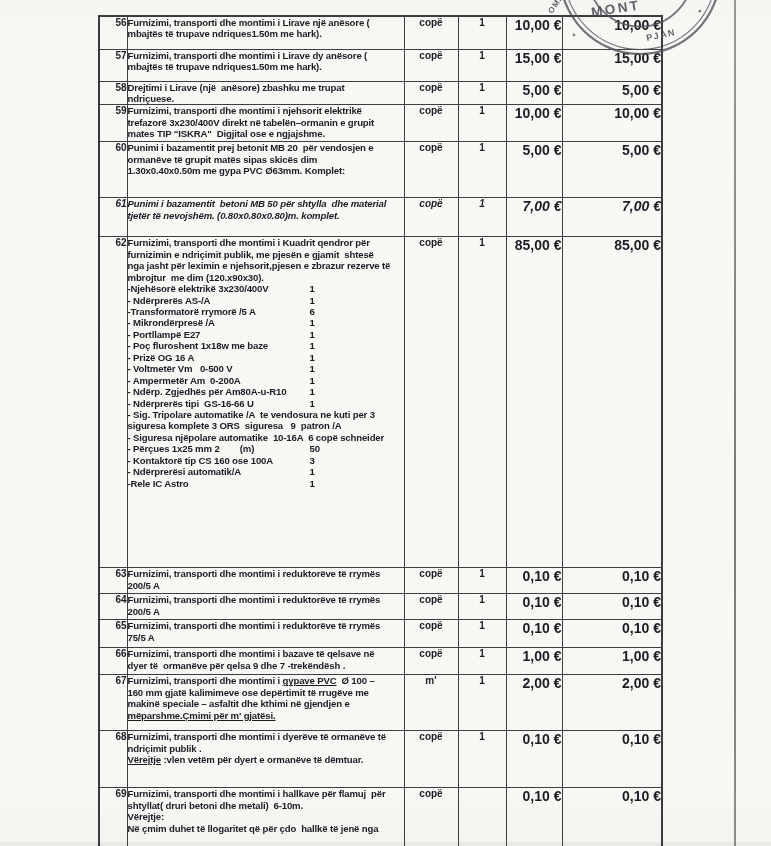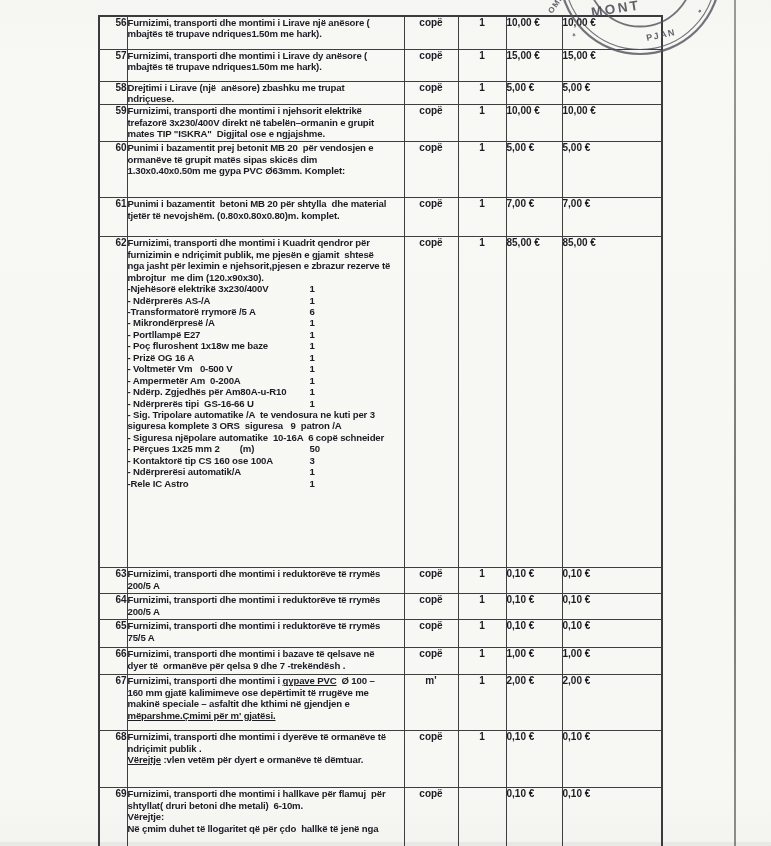--- a/index.html
+++ b/index.html
@@ -47,21 +47,21 @@
   }
   .dline u{text-underline-offset:1px;text-align:center;}
   .qnum{
     position:absolute;left:182px;top:0;
   }
   td.c-unit{text-align:center;font-size:10px;padding-top:3px;}
   td.c-qty{
     text-align:center;font-size:10px;
     vertical-align:bottom;padding-bottom:4px;
   }
-  td.c-up,td.c-tot{text-align:left;font-size:10px;padding-top:4px;}
+  td.c-up,td.c-tot{text-align:right;font-size:14px;padding-top:4px;}
   
   svg.stamp{
     position:absolute;left:548px;top:0;
     pointer-events:none;
   }
   svg.stamp circle{fill:none;stroke:#50505a;opacity:.8;}
   svg.stamp .ring-outer{stroke-width:2.2;}
   svg.stamp .ring-mid{stroke-width:1.1;}
   svg.stamp .ring-inner{stroke-width:1.8;}
   svg.stamp text{fill:#4c4c57;opacity:.88;font-family:"Liberation Sans",sans-serif;font-weight:700;}
@@ -138,24 +138,24 @@
           <td class="c-desc">
             <div class="dline"><span>Punimi i bazamentit prej betonit MB 20  për vendosjen e</span></div>
             <div class="dline"><span>ormanëve të grupit matës sipas skicës dim</span></div>
             <div class="dline"><span>1.30x0.40x0.50m me gypa PVC Ø63mm. Komplet:</span></div>
           </td>
           <td class="c-unit">copë</td>
           <td class="c-qty">1</td>
           <td class="c-up">5,00 €</td>
           <td class="c-tot">5,00 €</td>
         </tr>
-        <tr style="height: 39px;">
+        <tr style="height: 39px; font-style: italic;">
           <td class="c-no">61</td>
           <td class="c-desc">
-            <div class="dline"><span>Punimi i bazamentit  betoni MB 20 për shtylla  dhe material</span></div>
+            <div class="dline"><span>Punimi i bazamentit  betoni MB 50 për shtylla  dhe material</span></div>
             <div class="dline"><span>tjetër të nevojshëm. (0.80x0.80x0.80)m. komplet.</span></div>
           </td>
           <td class="c-unit">copë</td>
           <td class="c-qty">1</td>
           <td class="c-up">7,00 €</td>
           <td class="c-tot">7,00 €</td>
         </tr>
         <tr style="height: 331px;">
           <td class="c-no">62</td>
           <td class="c-desc">

